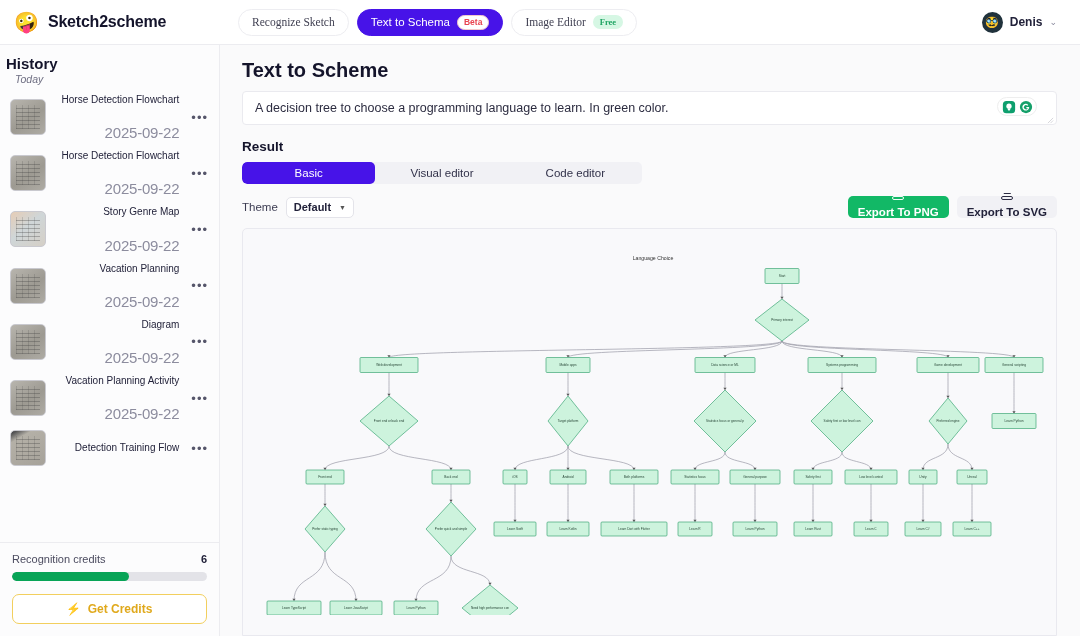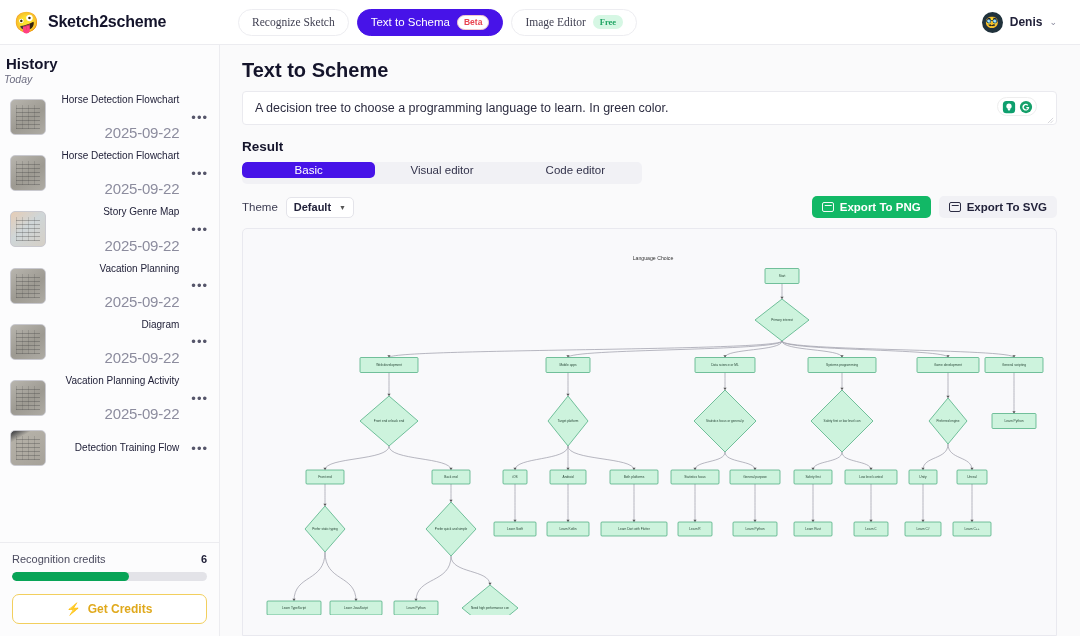--- a/index.html
+++ b/index.html
@@ -51,21 +51,21 @@
   .sidebar {
     width:220px; min-width:220px; background:#fcfcfd; border-right:1px solid #ececf0;
     display:flex; flex-direction:column; min-height:0;
   }
   .new-btn {
     margin:8px 12px 4px 12px; height:23px; border-radius:5px; background:#08a457; color:#fff;
     font-size:11.5px; font-weight:bold; display:flex; align-items:center; justify-content:center;
     cursor:pointer; border:none;
   }
   .hist-title { font-size:15px; font-weight:bold; color:#14142b; padding:10px 0 1px 6px; }
-  .hist-sub { font-size:10.5px; font-style:italic; color:#6e6e82; padding:0 0 4px 4px; }
+  .hist-sub { font-size:10.5px; font-style:italic; color:#6e6e82; padding:0 0 4px 15px; }
   .hist-list { flex:1; overflow:hidden; }
   .hist-item {
     display:flex; align-items:center; gap:8px; padding:4px 7px 4px 10px; cursor:pointer; min-height:44px;
   }
   .thumb {
     width:36px; height:36px; min-width:36px; border-radius:5px; border:1px solid #c9c9cf;
     background:linear-gradient(145deg,#b8b5ae,#9d9a92 55%,#aeaba4);
     position:relative; overflow:hidden;
   }
   .thumb.t-map { background:linear-gradient(140deg,#e6cdb6,#cfd6d8 45%,#d5cfc6); }
@@ -108,35 +108,35 @@
   }
   .ico-btn { width:15px; height:15px; border-radius:50%; display:flex; align-items:center; justify-content:center; cursor:pointer; }
   .resize-grip { position:absolute; right:3px; bottom:1px; width:7px; height:7px; opacity:.45; }
   .result-title { font-size:13.5px; font-weight:bold; color:#14142b; margin-top:14px; }
   .seg {
     margin-top:8px; width:400px; height:22px; background:#f1f1f5; border-radius:5px;
     display:flex; padding:0; overflow:hidden;
   }
   .seg-item {
     flex:1; display:flex; align-items:center; justify-content:center;
-    font-size:11.5px; color:#32324a; cursor:pointer; border-radius:5px; height:16px;
+    font-size:11.5px; color:#32324a; cursor:pointer; border-radius:5px; height:22px;
   }
   .seg-item.active { background:#4713e8; color:#fff; font-weight:normal; }
   .toolbar { margin-top:12px; display:flex; align-items:center; }
   .theme-label { font-size:11.5px; color:#3c3c52; margin-right:8px; }
   .select {
     height:21px; min-width:62px; border:1px solid #e4e4ea; border-radius:5px; background:#fff;
     display:flex; align-items:center; justify-content:space-between; gap:8px; padding:0 7px;
     font-size:11px; color:#22223a; cursor:pointer;font-weight:bold;
   }
   .caret { font-size:7px; color:#555; }
   .exports { margin-left:auto; display:flex; gap:8px; }
   .exp-btn {
     height:22px; padding:0 10px; border-radius:5px; display:flex; align-items:center; gap:6px;
-    font-size:11.5px; font-weight:bold; cursor:pointer; border:none;
+    font-size:11.5px; font-weight:bold; cursor:pointer; border:none;flex-direction:column;
   }
   .exp-png { background:#12b866; color:#fff; }
   .exp-svg { background:#f1f1f5; color:#22223a; }
   .mini-img {
     width:12px; height:10px; border-radius:2px; border:1.3px solid currentColor;
     position:relative; display:inline-block; opacity:.95;
   }
   .mini-img::after {
     content:""; position:absolute; left:1px; bottom:1px; width:7px; height:4px;
     border-top:1.2px solid currentColor; transform:skewX(-20deg);

